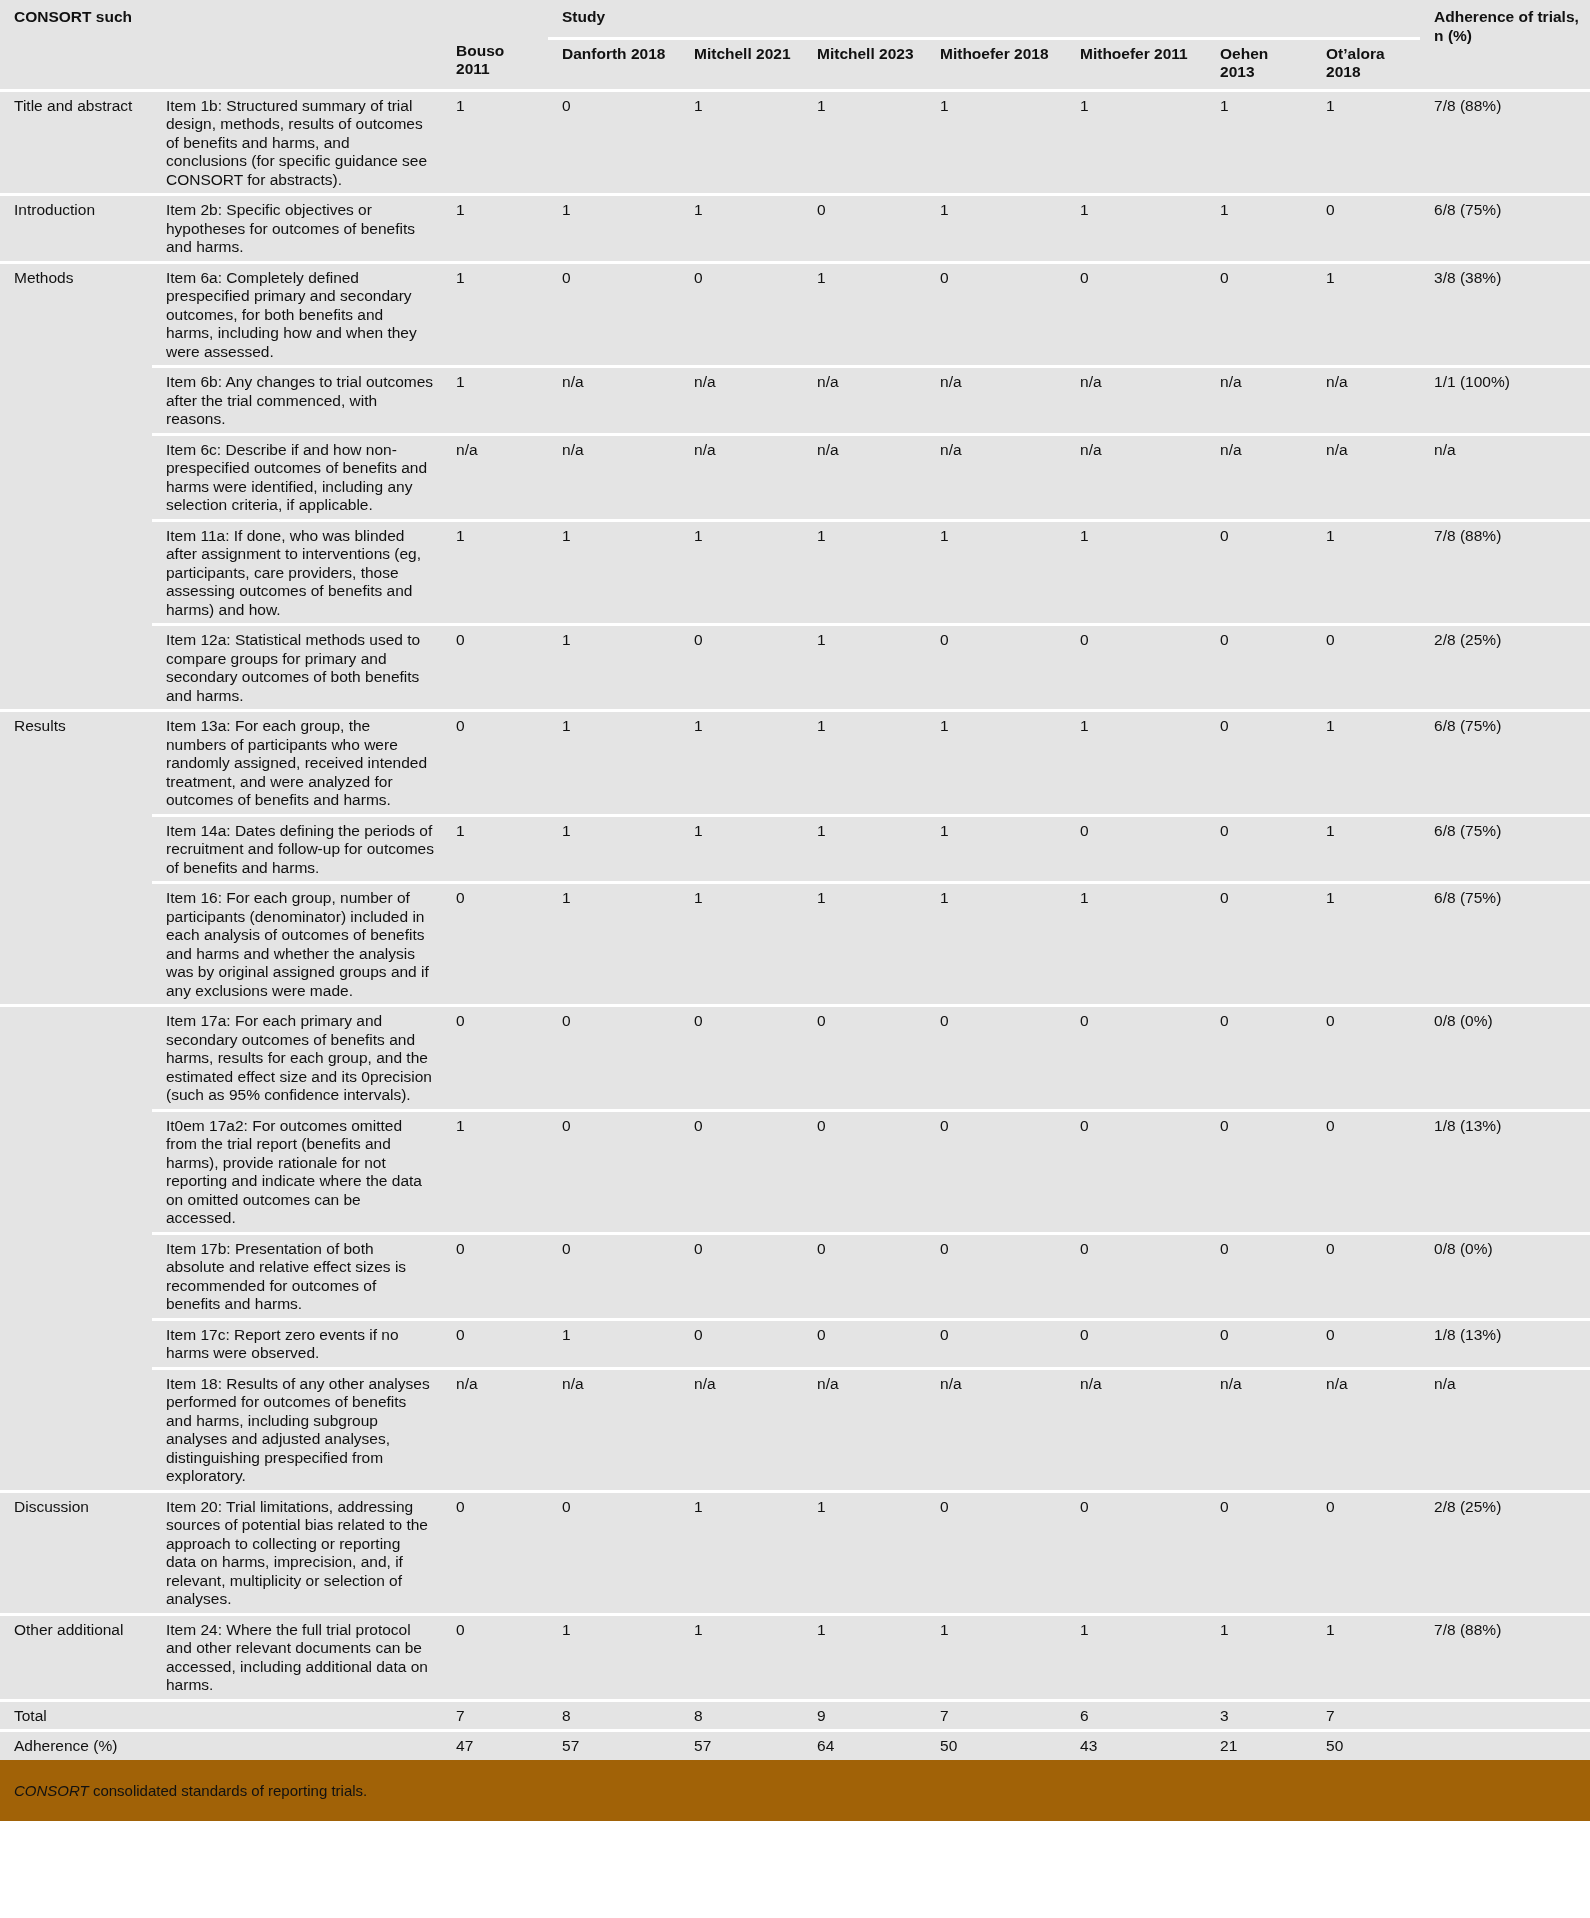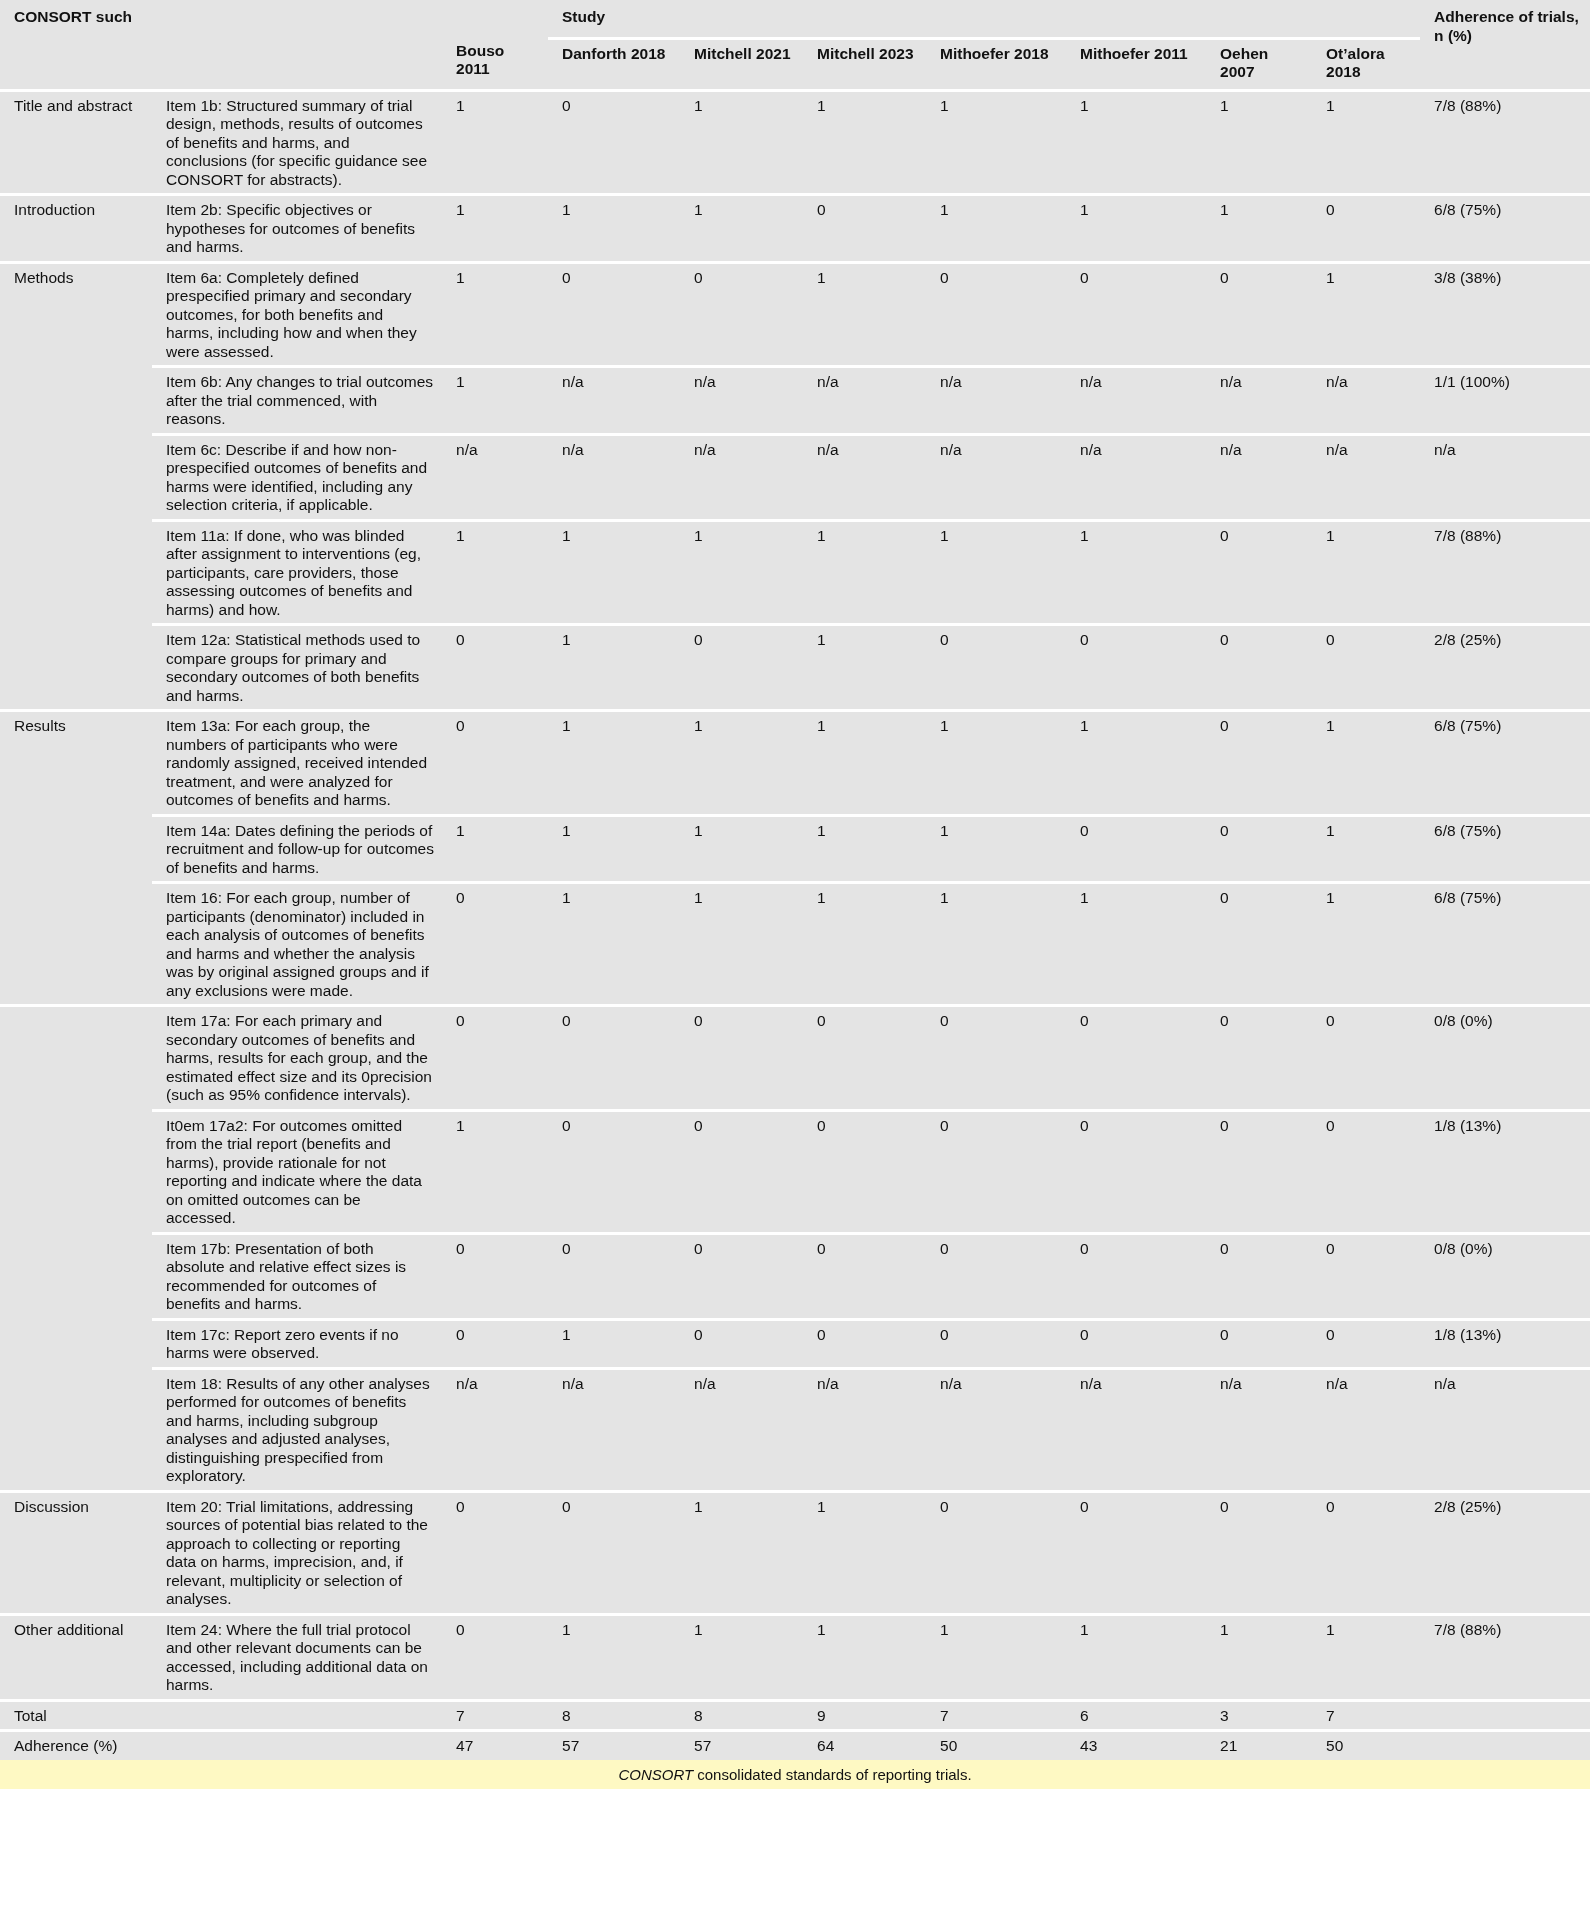--- a/index.html
+++ b/index.html
@@ -3,21 +3,21 @@
 <meta charset="utf-8">
 <style>
   html, body { margin:0; padding:0; background:#ffffff; }
   body { width:1590px; height:1918px; font-family:"Liberation Sans", sans-serif; font-size:15.5px; color:#111; }
   .wrap { position:relative; width:1590px; }
   table { border-collapse:separate; border-spacing:0; width:1590px; table-layout:fixed; background:#e4e4e4; }
   td, th { vertical-align:top; text-align:left; padding:5px 8px 4px 14px; line-height:18.5px; font-weight:normal; background:#e4e4e4; }
   th { font-weight:bold; }
   td.sep, th.sep { border-top:3px solid #ffffff; }
   .hdr-top th { padding-top:8px; padding-bottom:10px; }
-  .footnote { padding:6px 14px; font-size:15px; background:#fef9c3;text-align:center; }
+  .footnote { padding:22px 14px; font-size:15px; background:#a16207; }
   .footnote i { font-style:italic; }
   col.c0 { width:152px; } col.c1 { width:290px; } col.c2 { width:106px; } col.c3 { width:132px; }
   col.c4 { width:123px; } col.c5 { width:123px; } col.c6 { width:140px; } col.c7 { width:140px; }
   col.c8 { width:106px; } col.c9 { width:108px; } col.c10 { width:170px; }
 </style>
 </head>
 <body>
 
 <div class="wrap">
 <table>
@@ -42,21 +42,21 @@
       <th rowspan="2" style="padding-top:8px;">Adherence of trials, n (%)</th>
     </tr>
     <tr>
       <th colspan="2"></th>
       <th style="padding-bottom:10px;">Bouso 2011</th>
       <th class="sep">Danforth 2018</th>
       <th class="sep">Mitchell 2021</th>
       <th class="sep">Mitchell 2023</th>
       <th class="sep">Mithoefer 2018</th>
       <th class="sep">Mithoefer 2011</th>
-      <th class="sep">Oehen 2007</th>
+      <th class="sep">Oehen 2013</th>
       <th class="sep">Ot’alora 2018</th>
     </tr>
   </thead>
   <tbody id="tbody">
         <tr>
           <td class="sep">Title and abstract</td>
           <td class="sep">Item 1b: Structured summary of trial design, methods, results of outcomes of benefits and harms, and conclusions (for specific guidance see CONSORT for abstracts).</td>
           <td class="sep">1</td>
           <td class="sep">0</td>
           <td class="sep">1</td>

